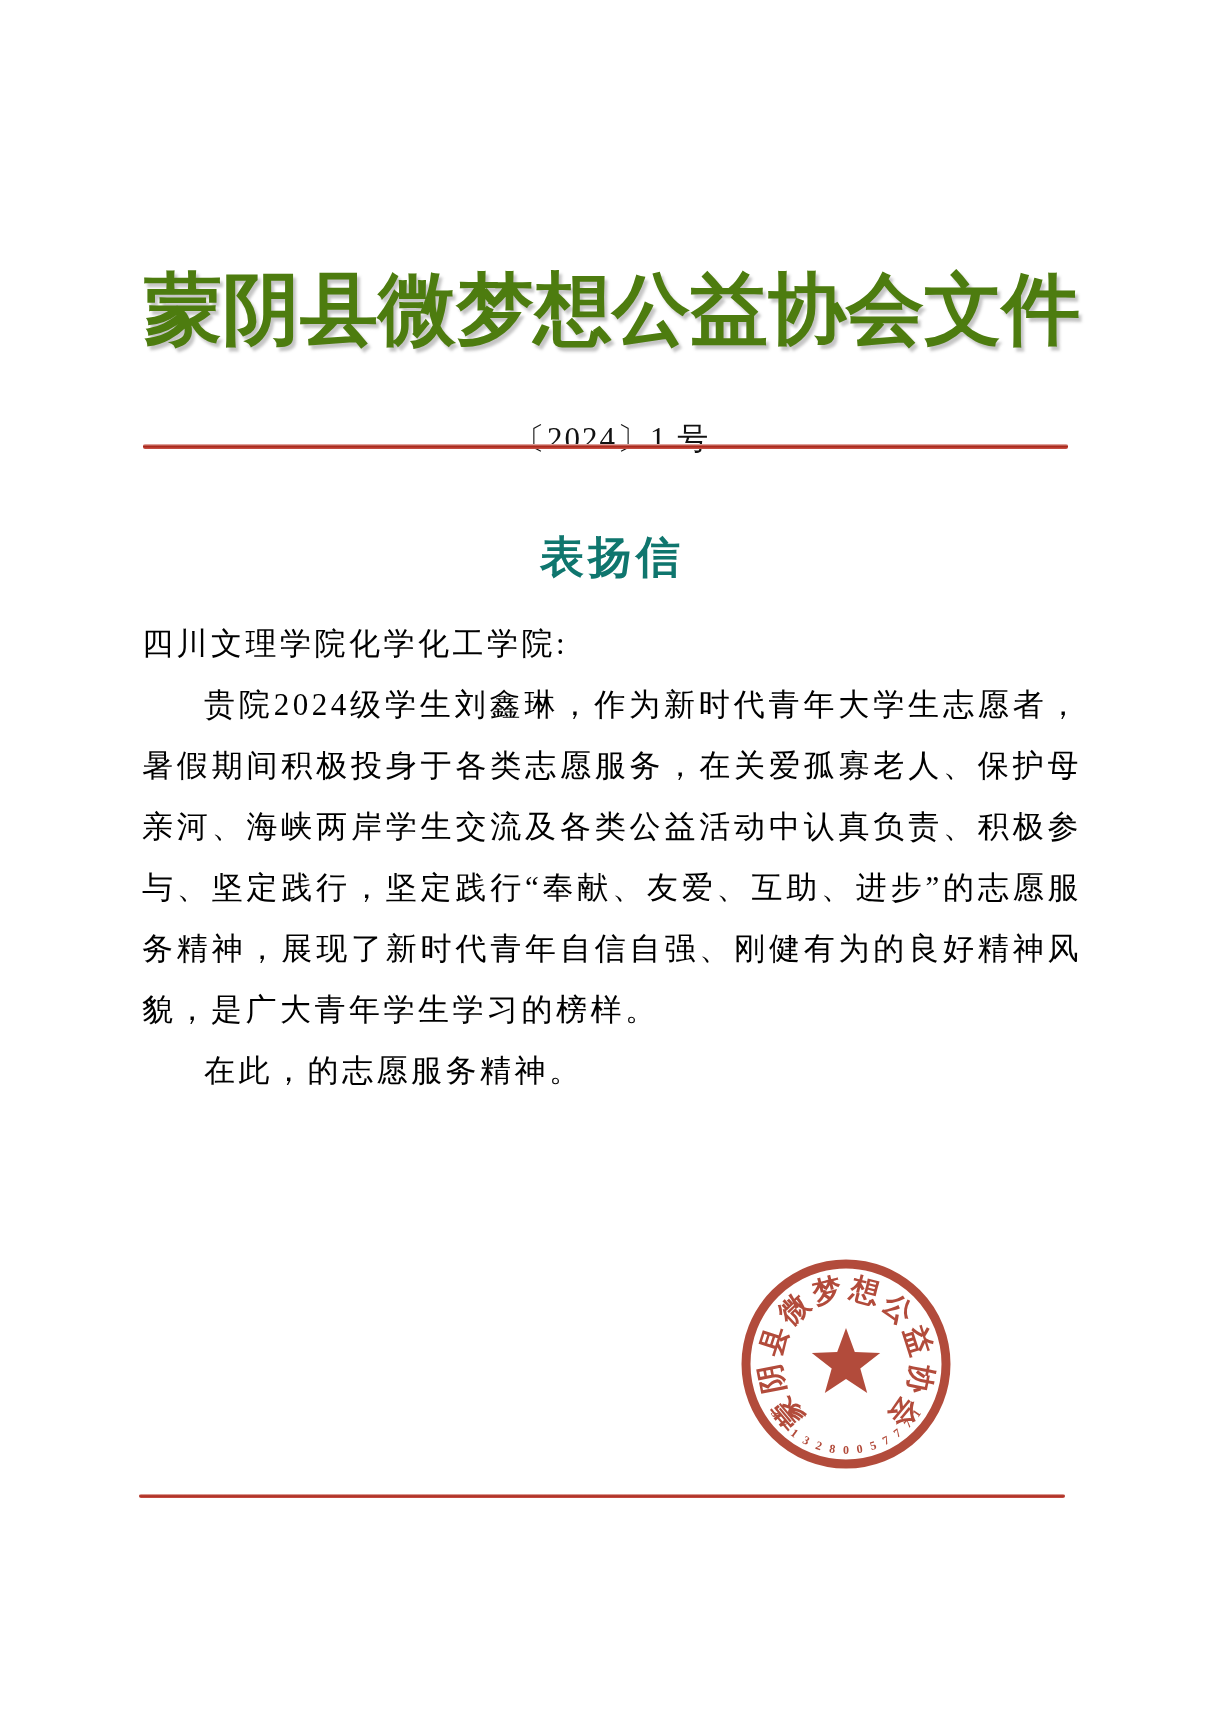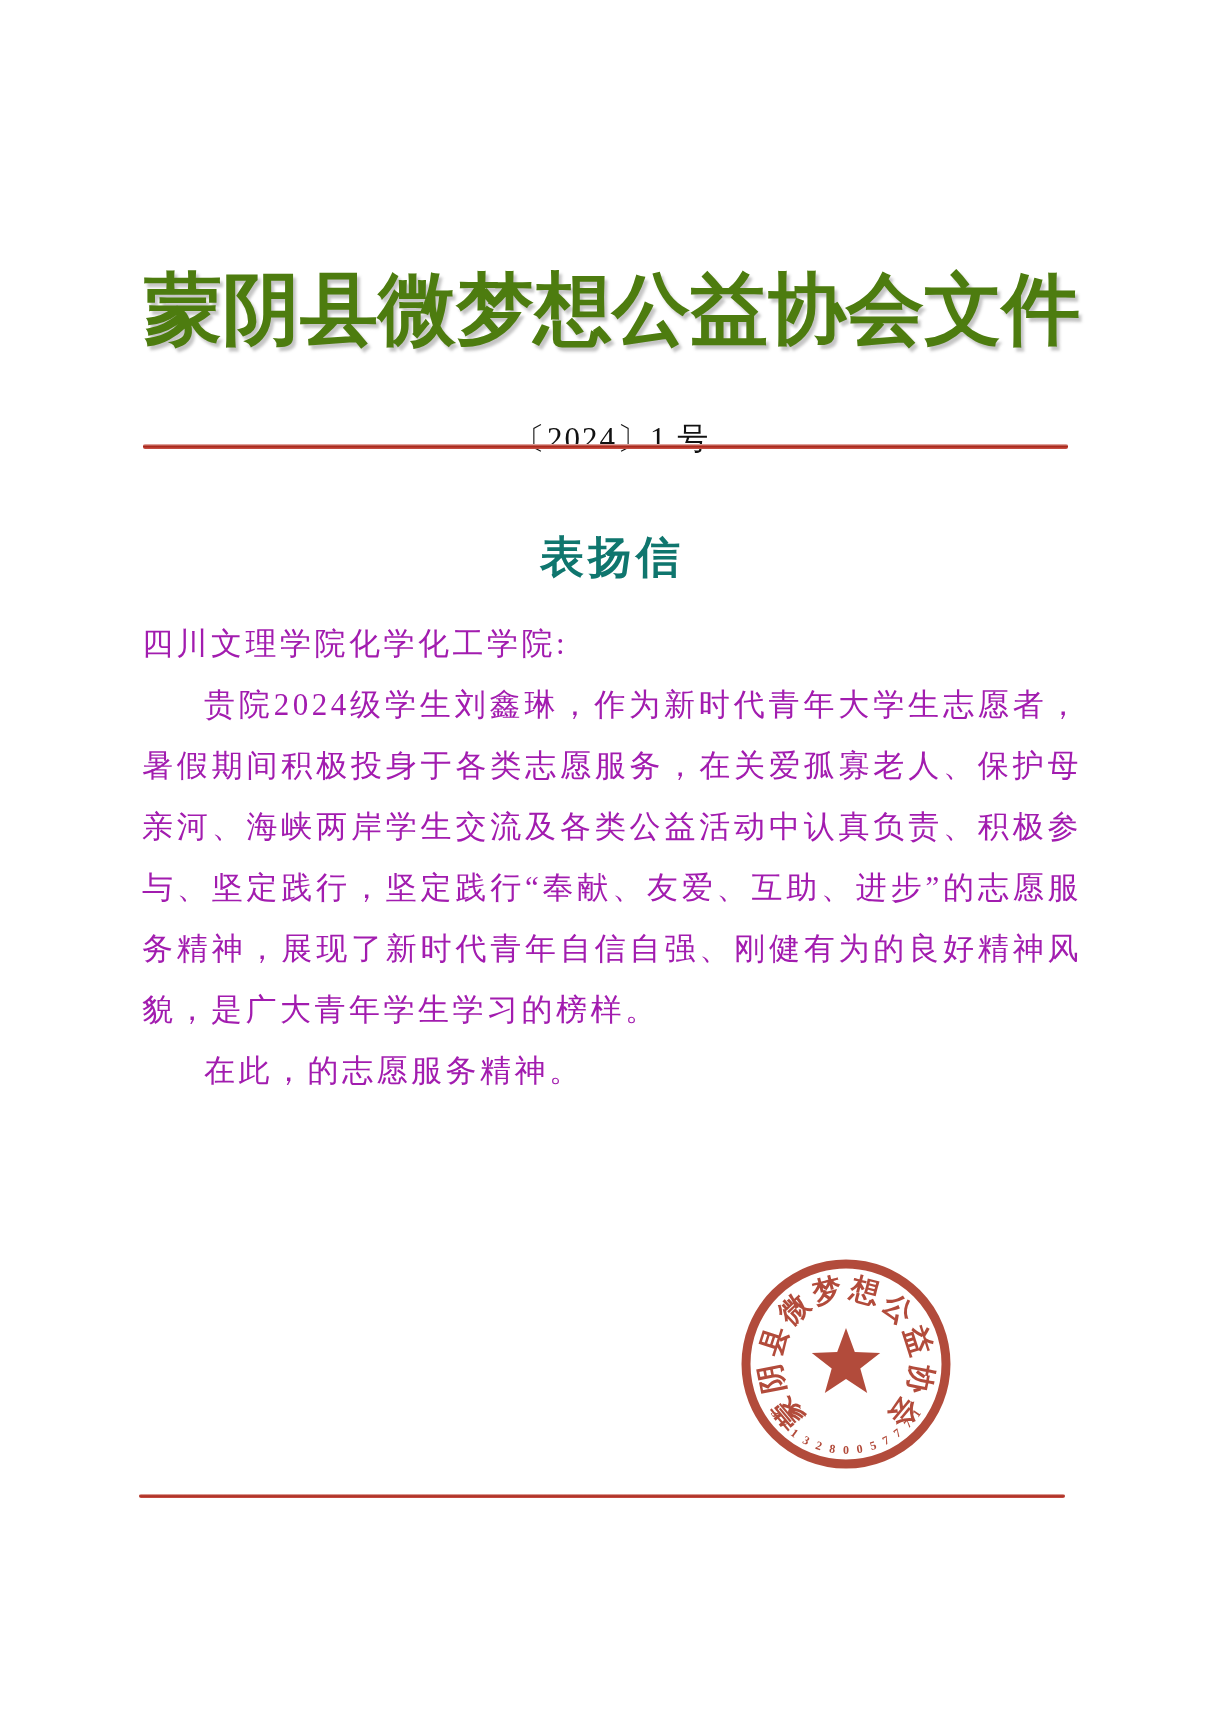--- a/index.html
+++ b/index.html
@@ -37,21 +37,21 @@
   .letter-title{
     position:absolute;top:528px;left:0;width:100%;
     text-align:center;
     font-size:44px;font-weight:bold;color:#0f766e;
     letter-spacing:4px;
   }
   .body-block{
     position:absolute;top:613px;left:142px;width:940px;
     font-size:31px;line-height:61px;
     letter-spacing:3.5px;
-    color:#a21caf;
+    color:#000000;
     text-align:justify;
     text-justify:inter-ideograph;
   }
   .body-block p{margin:0;}
   .body-block p.indent{text-indent:2em;}
   .sign-block{
     position:absolute;top:1302px;left:606px;width:500px;
     text-align:center;
     font-size:33px;line-height:63px;
     letter-spacing:3px;

